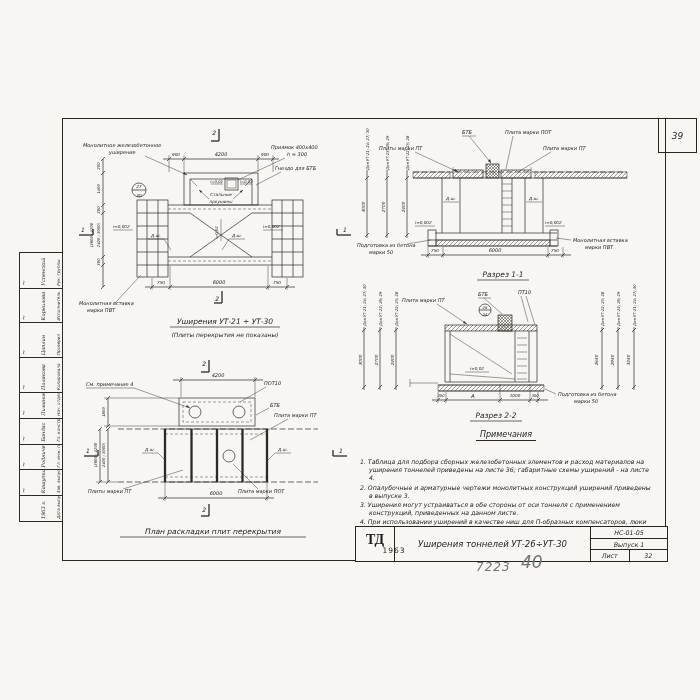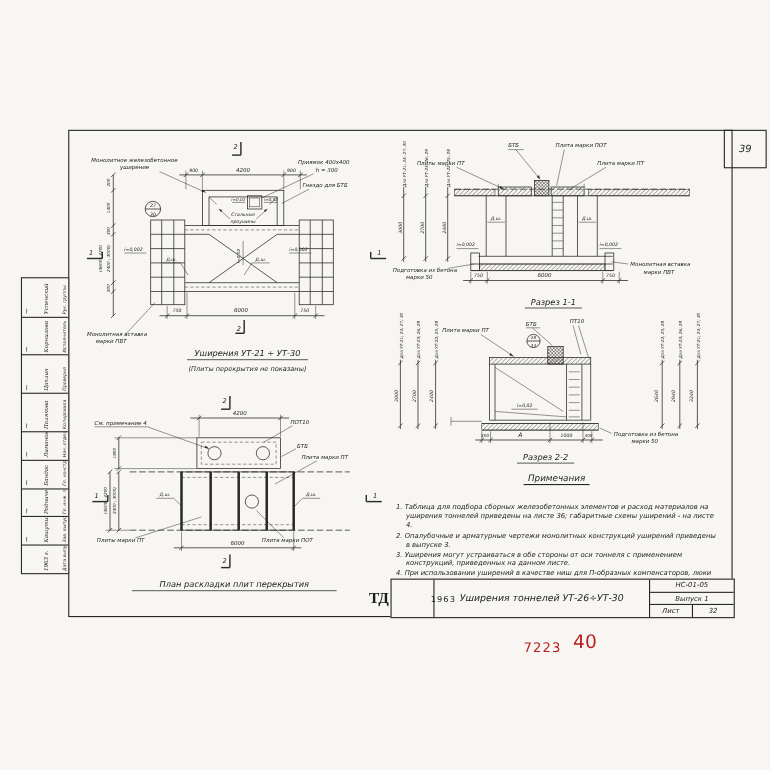--- a/index.html
+++ b/index.html
@@ -26,32 +26,32 @@
   svg .t55{font-size:5.5px;} svg .t6{font-size:6px;} svg .t75{font-size:7.5px;}
   svg .mid{text-anchor:middle;} svg .end{text-anchor:end;}
   
   .notes{position:absolute;left:360px;top:430px;width:292px;font-style:italic;}
   .notes-title{text-align:center;font-size:8px;margin-bottom:19px;}
   .notes-title span{border-bottom:1px solid #26261f;padding:0 4px 1px;}
   .note-item{font-size:6.2px;line-height:1.32;padding-left:9px;text-indent:-9px;margin-bottom:1px;}
   
   .tb{position:absolute;left:355px;top:526px;width:313px;height:36px;box-sizing:border-box;
       border:1.7px solid #26261f;display:flex;background:#f7f6f2;}
-  .tb-logo{width:38px;border-right:1.3px solid #26261f;display:flex;flex-direction:row;
+  .tb-logo{width:38px;border-right:1.3px solid #26261f;display:flex;flex-direction:column;
            align-items:center;justify-content:center;}
   .tb-logo-td{font-family:"Liberation Serif",serif;font-weight:bold;font-size:14px;line-height:13px;}
   .tb-logo-yr{font-size:7.5px;letter-spacing:1px;margin-left:38px;}
   .tb-title{flex:1;display:flex;align-items:center;justify-content:center;font-style:italic;font-size:8.5px;}
   .tb-right{width:76px;border-left:1.3px solid #26261f;display:flex;flex-direction:column;}
   .tb-row{flex:1;border-bottom:1px solid #26261f;display:flex;align-items:center;justify-content:center;
           font-style:italic;font-size:6.3px;}
   .tb-row:last-child{border-bottom:none;}
   .tb-cell{flex:1;display:flex;align-items:center;justify-content:center;height:100%;}
   .tb-cell:first-child{border-right:1px solid #26261f;}
-  .hand{position:absolute;color:#b91c1c;margin-top:22px;}
+  .hand{position:absolute;font-style:italic;color:#737373;}
   .hand1{left:476px;top:560px;font-size:12px;letter-spacing:1px;}
   .hand2{left:521px;top:552px;font-size:17px;}
   
   .stamp{position:absolute;left:19px;top:252px;width:44px;height:270px;}
   .stamp-strip{width:270px;height:44px;transform:rotate(-90deg) translateX(-270px);transform-origin:0 0;
                display:flex;border:1px solid #2b2a26;box-sizing:border-box;background:#f7f6f2;}
   .stamp-cell{border-right:.8px solid #2b2a26;display:flex;flex-direction:column;
               justify-content:space-between;padding:1px 2px;box-sizing:border-box;overflow:hidden;}
   .stamp-cell:last-child{border-right:none;}
   .stamp-cell.gB{width:26px;} .stamp-cell.gA{width:35px;}

